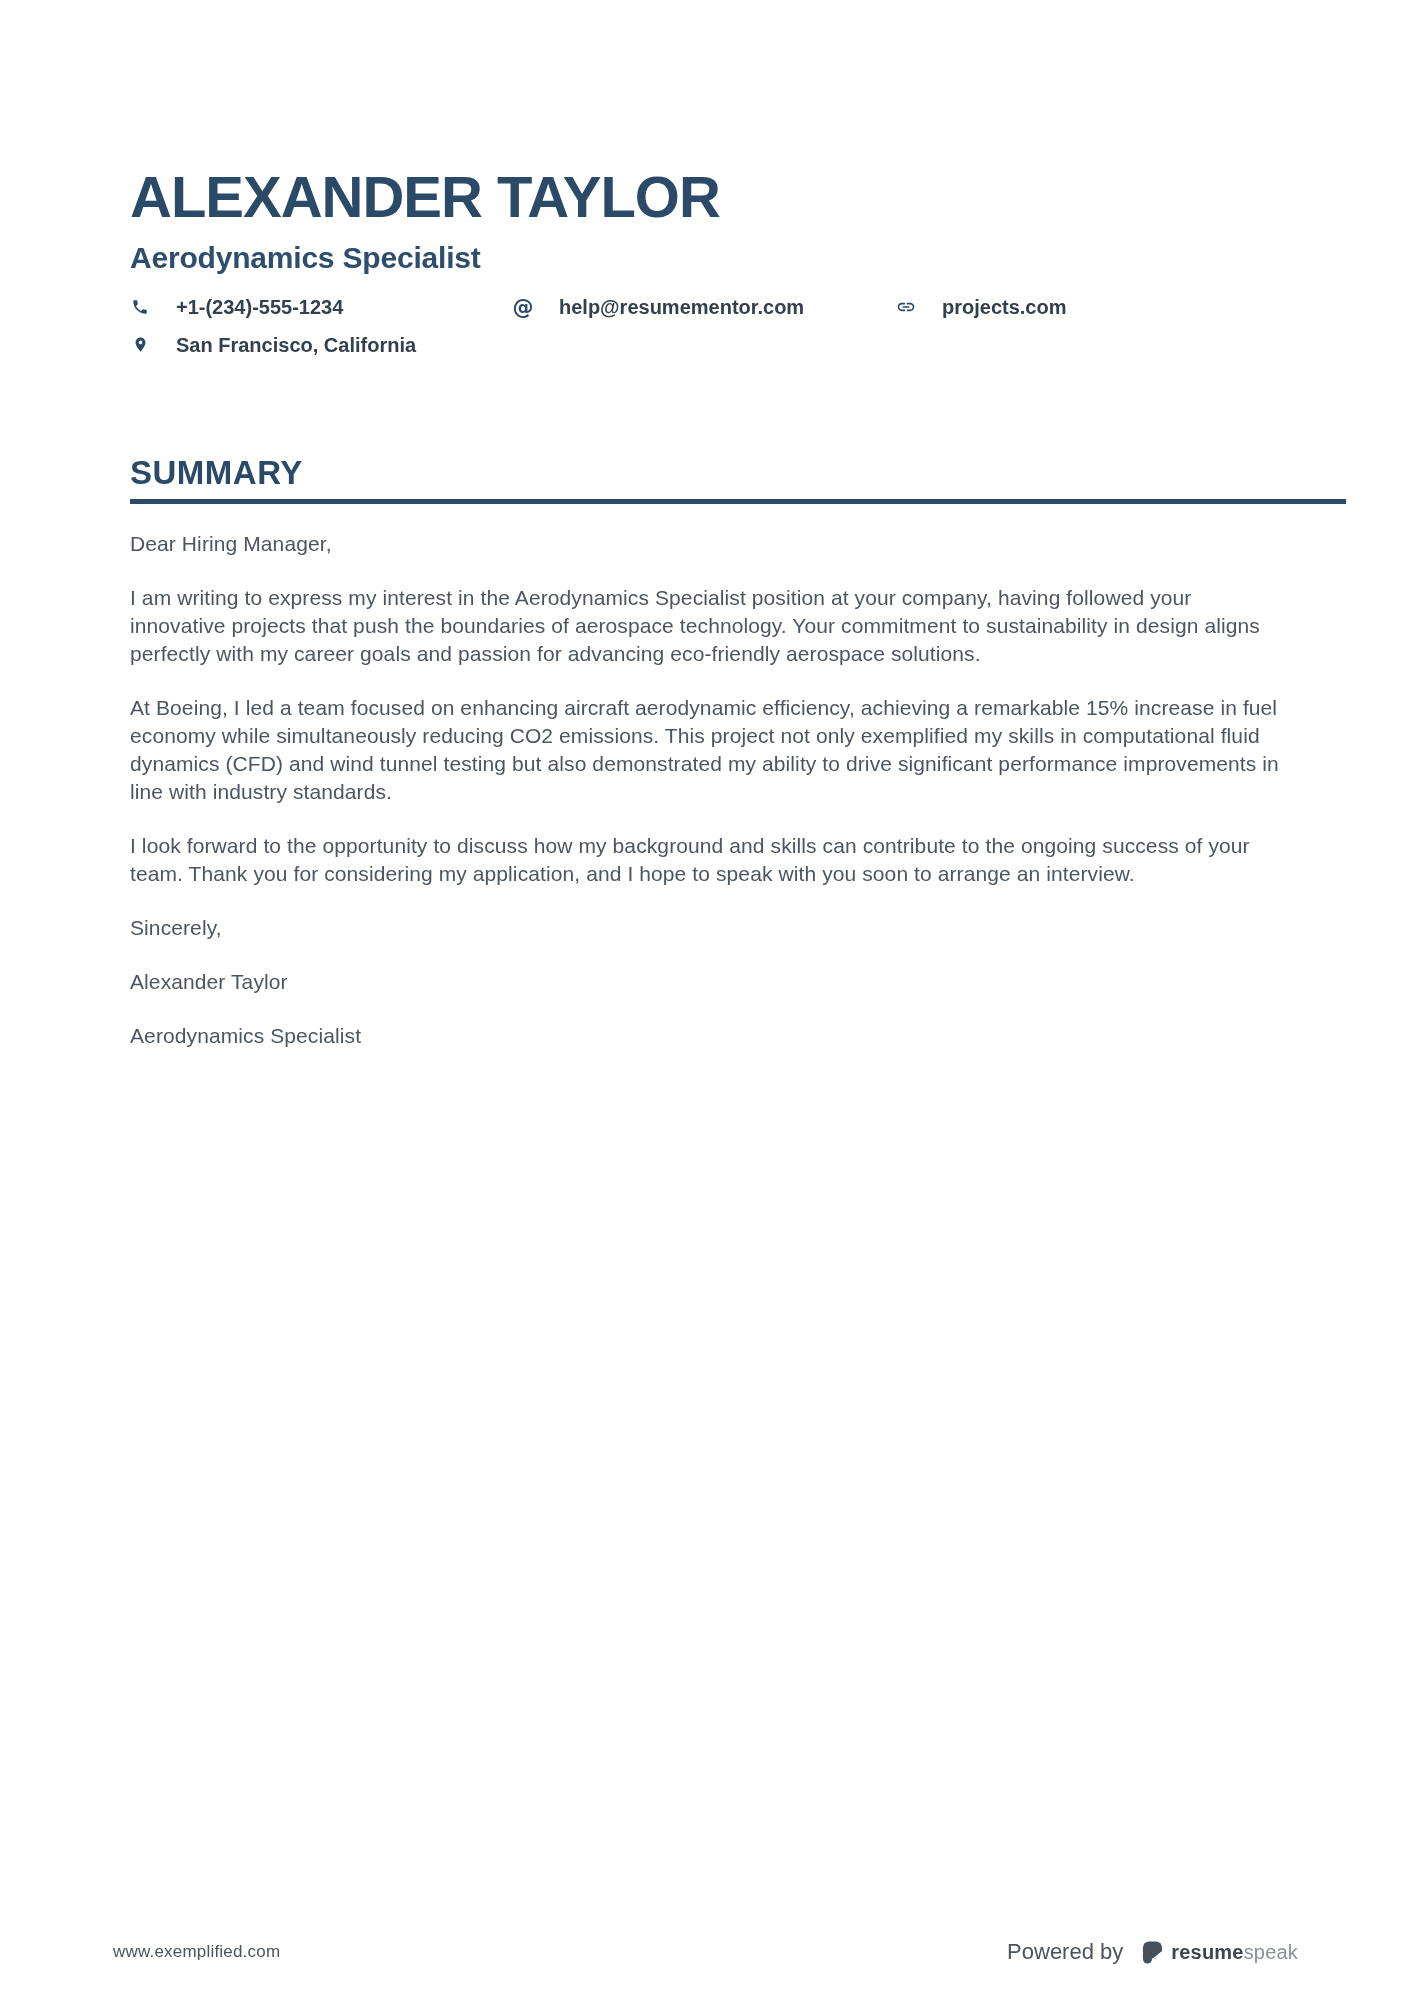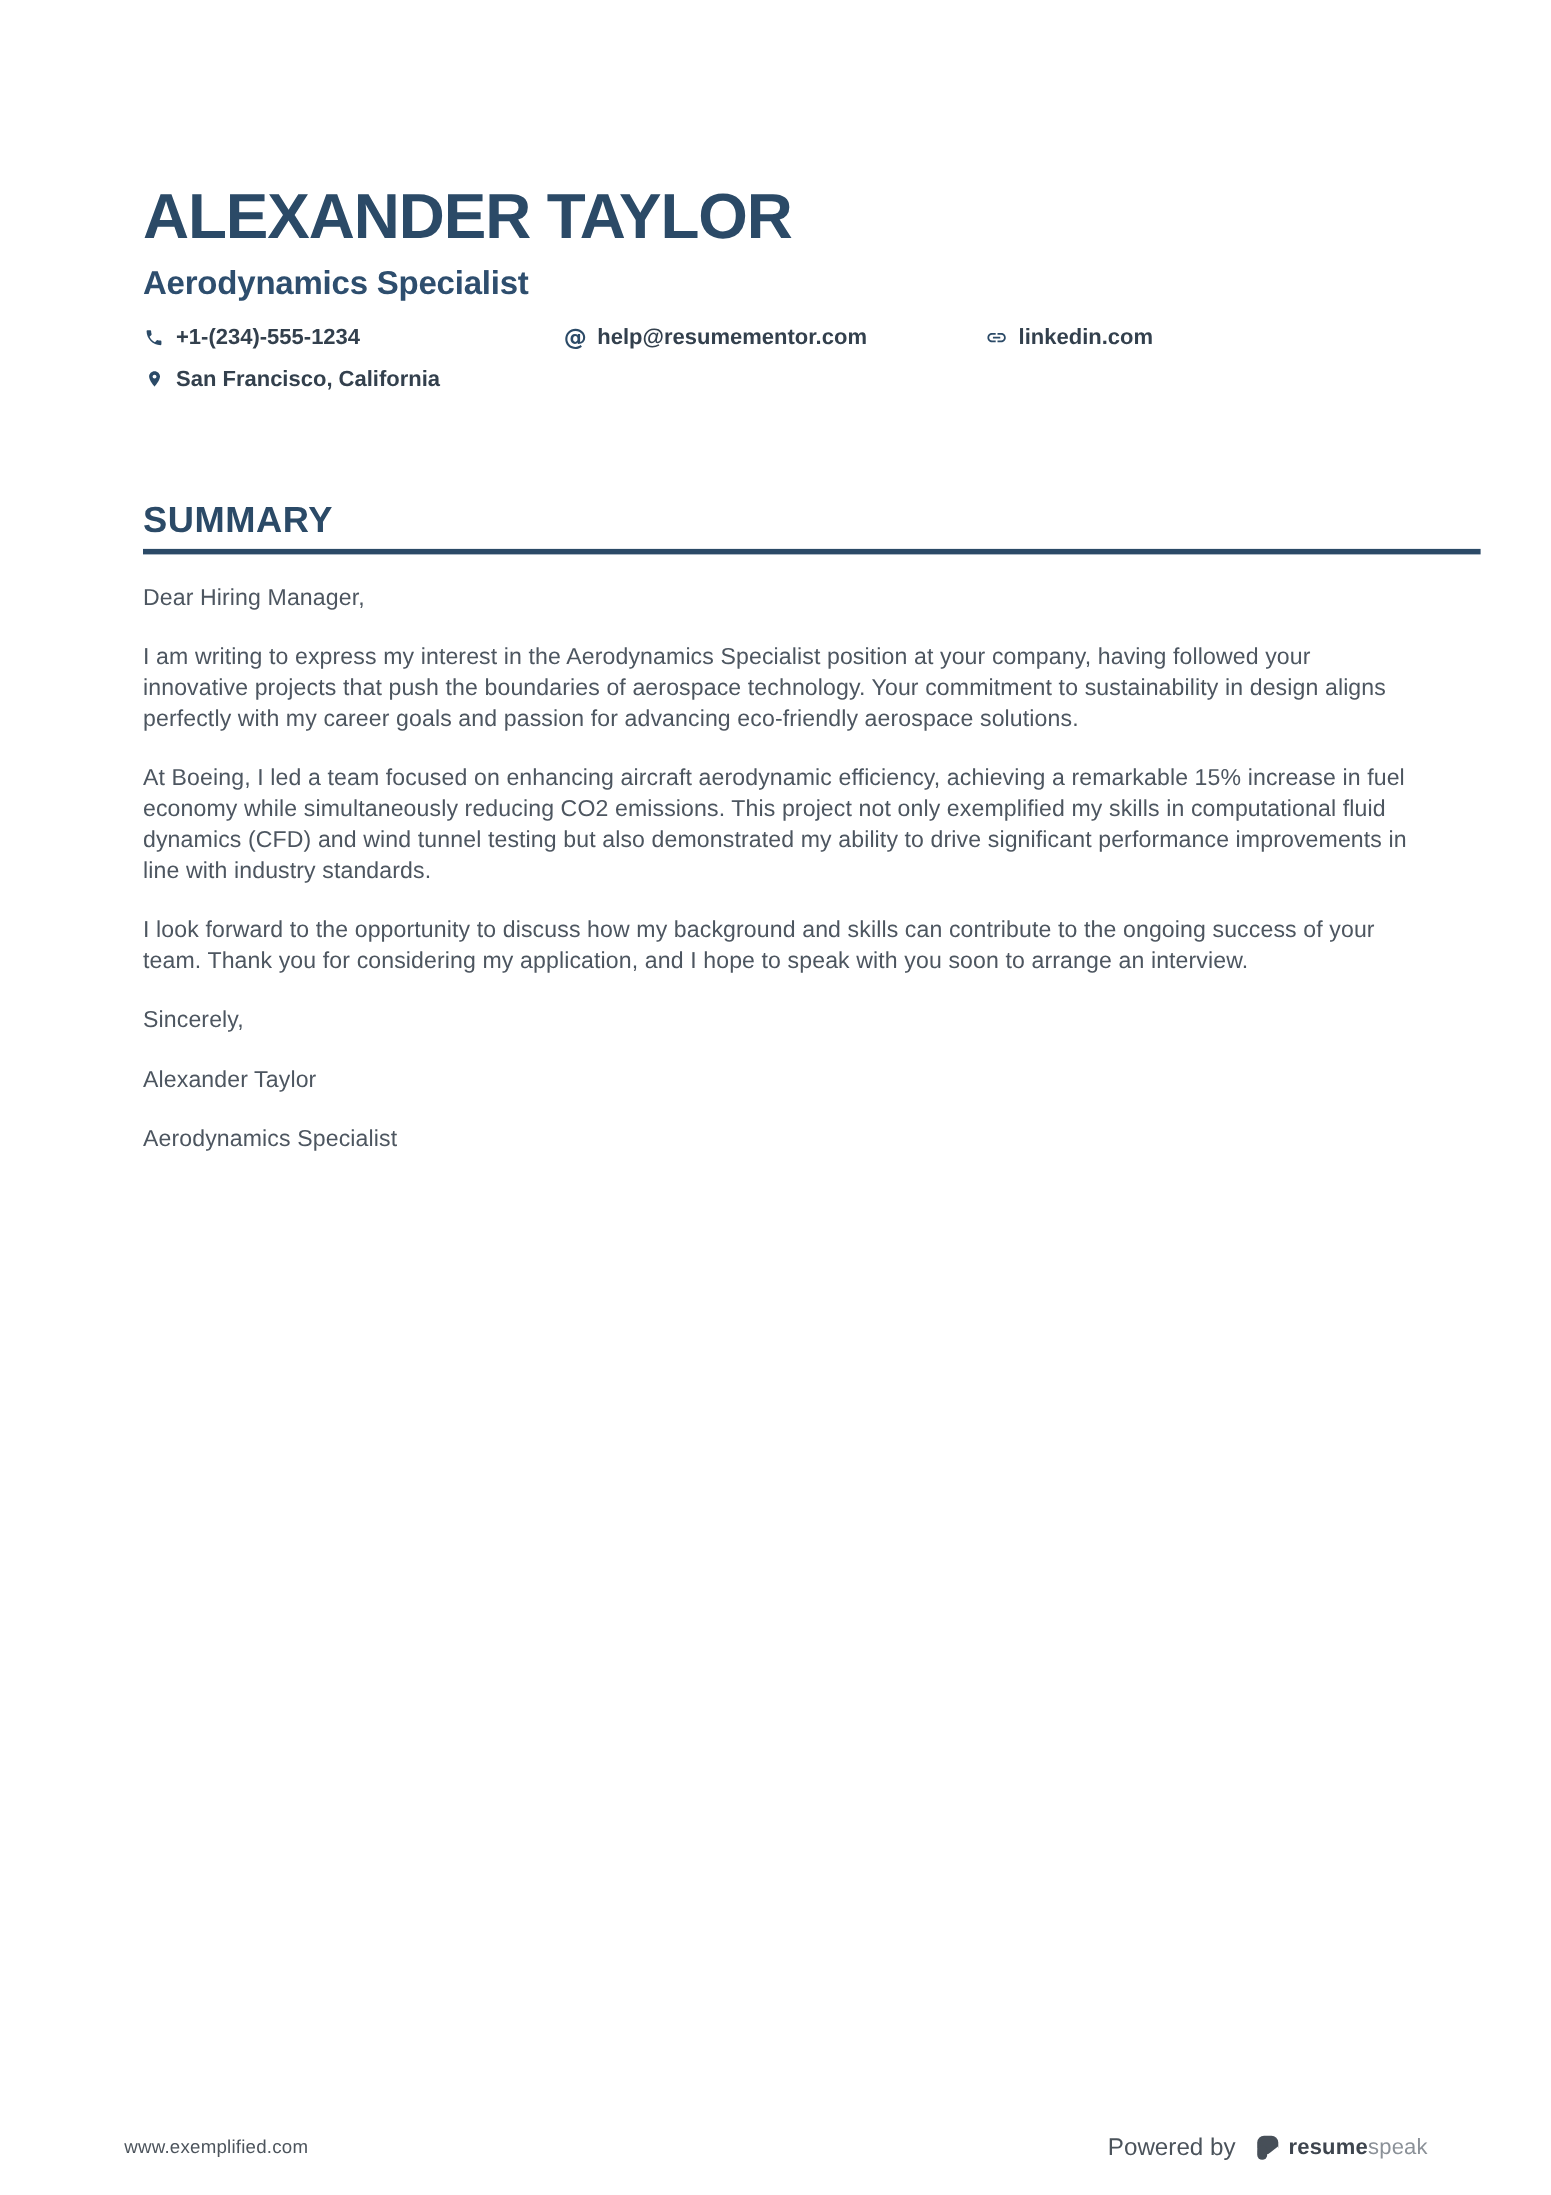--- a/index.html
+++ b/index.html
@@ -23,21 +23,21 @@
     margin:0;font-size:58px;font-weight:800;letter-spacing:-1px;line-height:1.0;
     color:var(--accent-navy);
   }
   .job-title{
     margin-top:16px;font-size:30px;font-weight:700;line-height:1.05;
     color:#2e4e6e;letter-spacing:-0.2px;
   }
   .contact-grid{display:flex;margin-top:22px;}
   .contact-col{width:383px;flex:0 0 383px;}
   .contact-item{
-    display:flex;align-items:center;gap:10px;
+    display:flex;align-items:center;gap:26px;
     font-size:20px;font-weight:700;color:#33404d;line-height:22px;
     text-decoration:none;
   }
   .contact-item .ic{flex:0 0 auto;display:inline-flex;align-items:center;justify-content:center;width:20px;height:20px;}
   .contact-item svg{display:block;}
   .at-glyph{
     font-size:21px;font-weight:600;color:var(--accent-navy);line-height:20px;
     font-family:"DejaVu Sans",sans-serif;
   }
   .location-row{margin-top:16px;}
@@ -98,21 +98,21 @@
           <span>help@resumementor.com</span>
         </a>
       </div>
       <div class="contact-col">
         <a class="contact-item" href="#">
           <span class="ic">
             <svg width="20" height="20" viewBox="0 0 24 24" fill="#2b4a67">
                 <path d="M3.9 12c0-1.71 1.39-3.1 3.1-3.1h4V7H7c-2.76 0-5 2.24-5 5s2.24 5 5 5h4v-1.9H7c-1.71 0-3.1-1.39-3.1-3.1zM8 13h8v-2H8v2zm9-6h-4v1.9h4c1.71 0 3.1 1.39 3.1 3.1s-1.39 3.1-3.1 3.1h-4V17h4c2.76 0 5-2.24 5-5s-2.24-5-5-5z"></path>
               </svg>
           </span>
-          <span>linkedin.com</span>
+          <span>projects.com</span>
         </a>
       </div>
     </div>
 
     <div class="contact-item location-row">
       <span class="ic">
         <svg width="17" height="19" viewBox="0 0 24 24" fill="#2b4a67">
             <path d="M12 2C8.13 2 5 5.13 5 9c0 5.25 7 13 7 13s7-7.75 7-13c0-3.87-3.13-7-7-7zm0 9.5c-1.38 0-2.5-1.12-2.5-2.5S10.62 6.5 12 6.5s2.5 1.12 2.5 2.5-1.12 2.5-2.5 2.5z"></path>
           </svg>
       </span>

